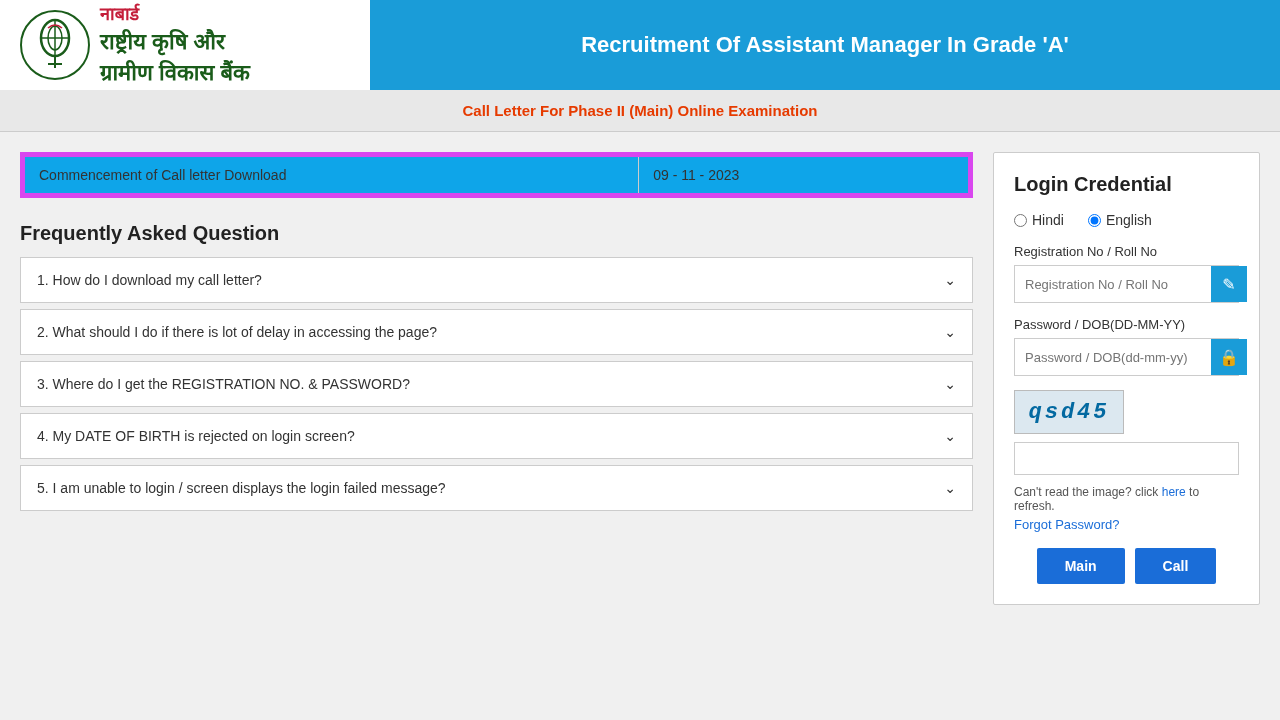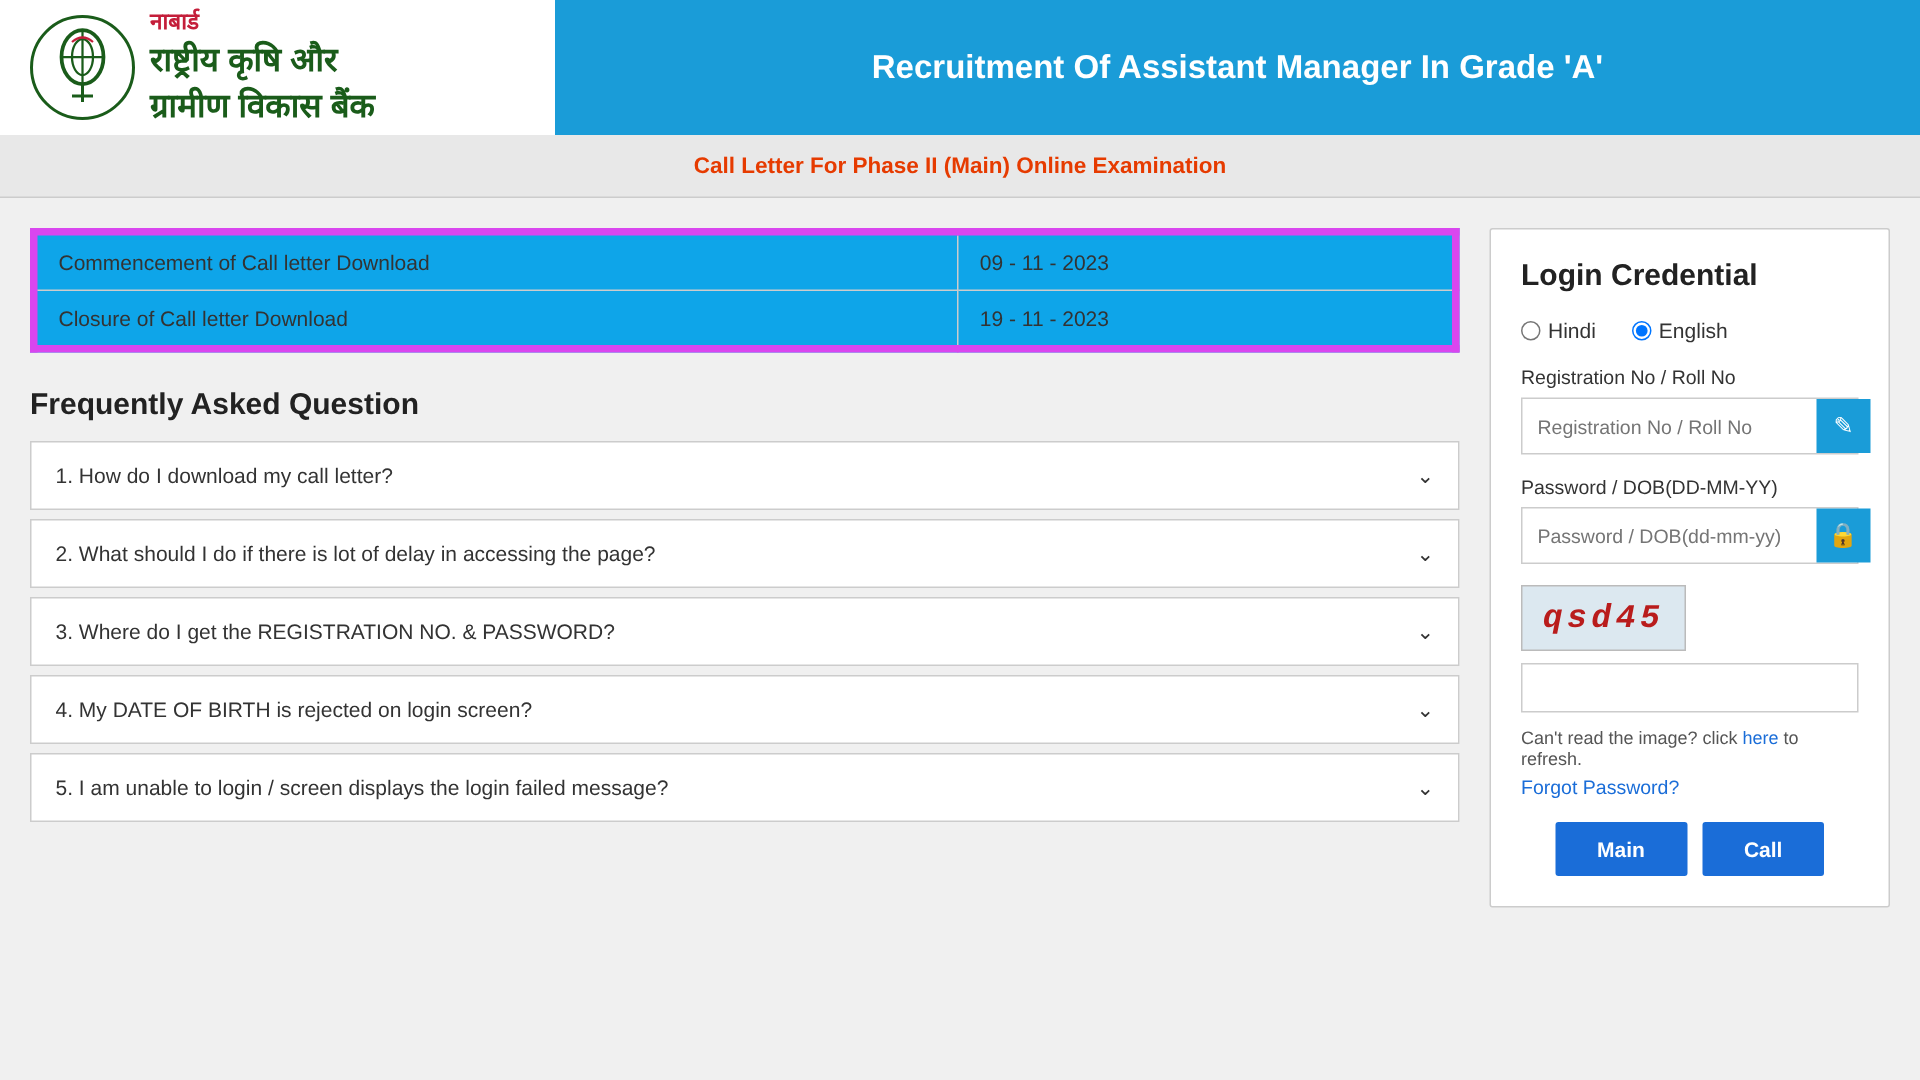--- a/index.html
+++ b/index.html
@@ -27,21 +27,21 @@
       margin-right: 10px;
       flex-shrink: 0;
     }
     .logo-text {
       display: flex;
       flex-direction: column;
       line-height: 1.4;
     }
     .logo-text .line1 { color: #1a5c1a; font-size: 22px; font-weight: bold; }
     .logo-text .line2 { color: #1a5c1a; font-size: 22px; font-weight: bold; }
-    .logo-text .nabard { color: #c41e3a; font-size: 15px; font-weight: bold; }
+    .logo-text .nabard { color: #c41e3a; font-size: 18px; font-weight: bold; }
     .header-title {
       flex: 1;
       text-align: center;
       color: white;
       font-size: 22px;
       font-weight: bold;
       padding: 0 20px;
     }
 
     
@@ -193,21 +193,21 @@
       height: 44px;
       background: #dce8f0;
       border: 1px solid #bbb;
       margin-bottom: 8px;
       display: flex;
       align-items: center;
       justify-content: center;
       font-family: 'Courier New', monospace;
       font-size: 22px;
       font-weight: bold;
-      color: #b91c1c;
+      color: #0369a1;
       letter-spacing: 3px;
       transform: perspective(200px);
       text-decoration: none;
       font-style: italic;
     }
 
     .captcha-input {
       width: 100%;
       border: 1px solid #ccc;
       padding: 8px 10px;
@@ -294,24 +294,20 @@
 <div class="main-content">
 
   <div class="left-panel">
 
     <table class="dates-table">
       <tbody>
         <tr>
           <td>Commencement of Call letter Download</td>
           <td>09 - 11 - 2023</td>
         </tr>
-        <tr>
-          <td>Closure of Call letter Download</td>
-          <td>19 - 11 - 2023</td>
-        </tr>
       </tbody>
     </table>
 
     <div class="section-title">Frequently Asked Question</div>
     <div class="faq-section">
       <div class="faq-item">
         <span>1. How do I download my call letter?</span>
         <span class="faq-chevron">⌄</span>
       </div>
       <div class="faq-item">

